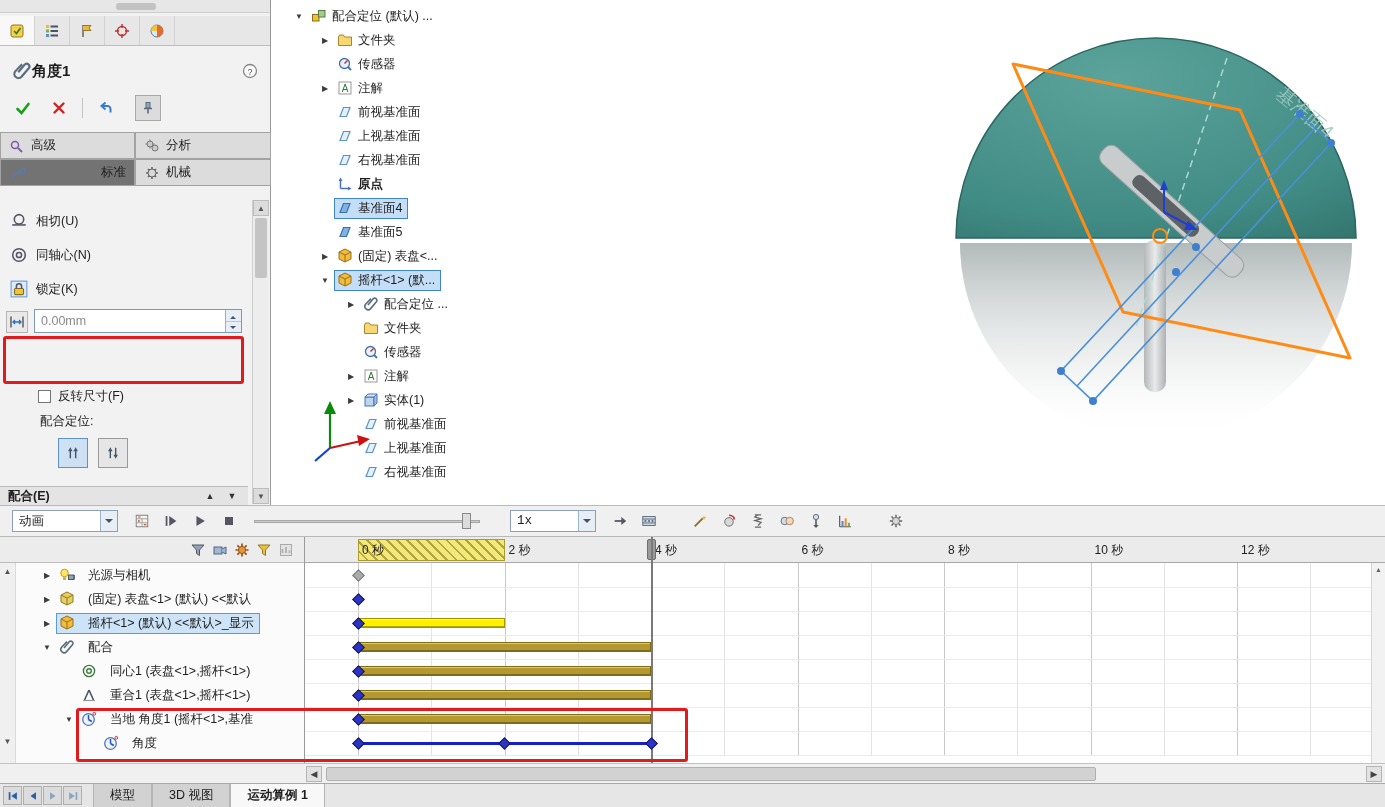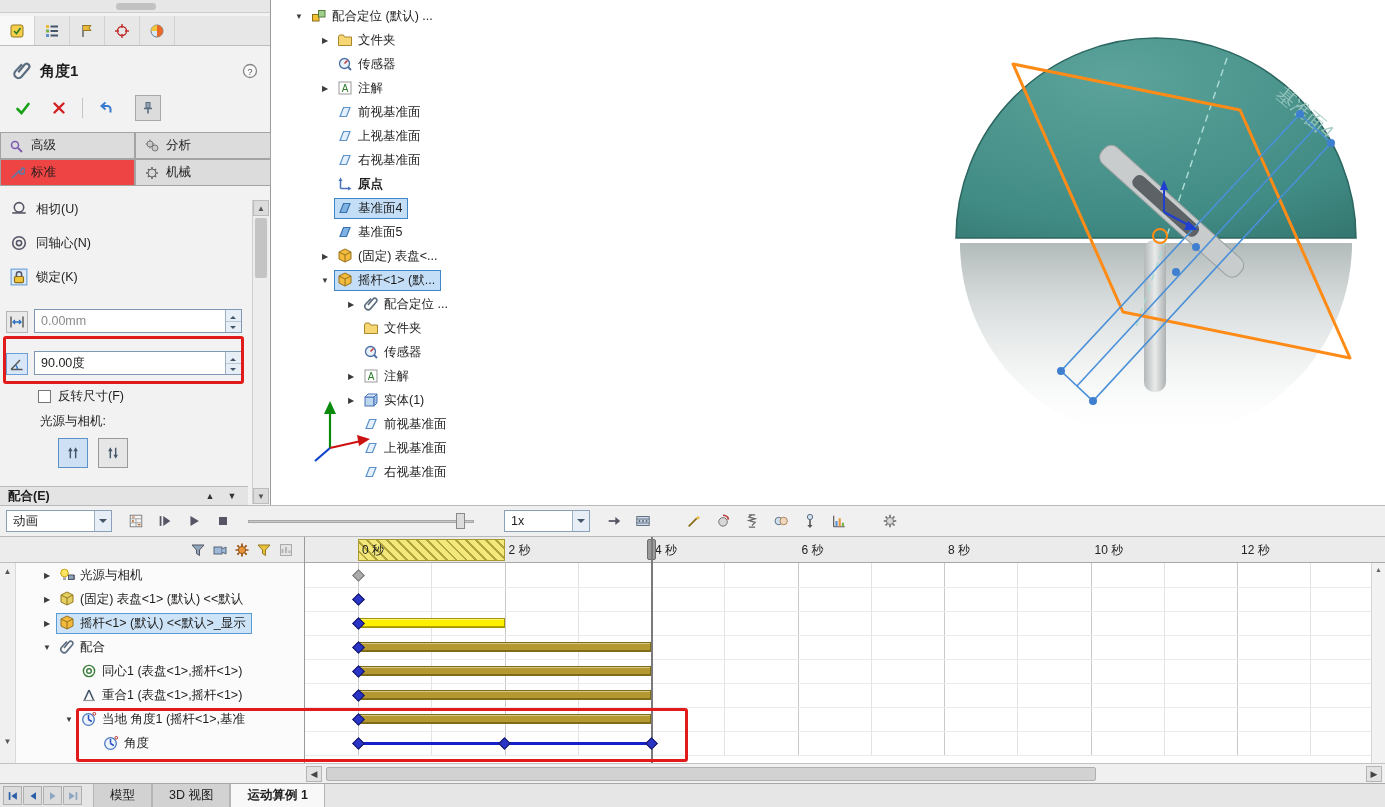--- a/index.html
+++ b/index.html
@@ -19,32 +19,32 @@
   .ft-sel{display:inline-flex;align-items:center;gap:5px;padding:1px 5px 1px 2px;border:1px solid transparent;}
   .ft-sel.sel{background:#c3def6;border-color:#3f86c9;}
 
   
   #prop-panel{position:absolute;left:0;top:0;width:271px;height:505px;background:#f2f2f2;border-right:1px solid #9a9a9a;z-index:3;}
   #pm-grip{position:absolute;left:0;top:0;width:100%;height:13px;background:#e7e7e7;border-bottom:1px solid #cdcdcd;}
   #pm-grip .thumb{position:absolute;left:116px;top:3px;width:40px;height:7px;background:#c2c2c2;border-radius:3px;}
   #pm-tabs{position:absolute;left:0;top:16px;width:100%;height:30px;display:flex;background:#e7e7e7;border-bottom:1px solid #bdbdbd;}
   .pm-tab{width:35px;height:100%;display:flex;align-items:center;justify-content:center;border-right:1px solid #d2d2d2;}
   .pm-tab.active{background:#f8f8f8;box-shadow:inset 0 -2px 0 #f8f8f8;}
-  #pm-title-row{position:absolute;left:0;top:56px;width:100%;height:30px;display:flex;align-items:center;gap:8px;padding:0 12px;}
+  #pm-title-row{position:absolute;left:0;top:56px;width:100%;height:30px;display:flex;align-items:center;gap:0;padding:0 12px;}
   #pm-title{font-size:15px;font-weight:bold;}
   #pm-help{margin-left:auto;}
   #pm-actions{position:absolute;left:0;top:92px;width:100%;height:32px;display:flex;align-items:center;gap:10px;padding:0 10px;}
   .pm-act{border:none;background:transparent;width:26px;height:26px;display:flex;align-items:center;justify-content:center;cursor:pointer;}
   .pm-act .icon{width:18px;height:18px;}
   .pm-act.boxed{background:#dcdcdc;border:1px solid #a8a8a8;margin-left:6px;}
   .vsep{width:1px;height:20px;background:#c4c4c4;}
   #pm-mode-tabs{position:absolute;left:0;top:132px;width:271px;height:54px;display:grid;grid-template-columns:135px 136px;grid-template-rows:27px 27px;}
   .mode-tab{display:flex;align-items:center;gap:6px;padding:0 8px;background:#dcdcdc;border:1px solid #a3a3a3;font-size:12.5px;}
-  .mode-tab.active{background:#ef4444;}
-  #mate-list{position:absolute;left:0;top:192px;width:248px;}
+  .mode-tab.active{background:#737373;justify-content:space-between;}
+  #mate-list{position:absolute;left:0;top:204px;width:248px;}
   .mate-row{height:34px;display:flex;align-items:center;gap:8px;padding:0 10px;font-size:12.5px;}
   .mate-row .icon{width:18px;height:18px;flex-basis:18px;}
   .input-row{position:absolute;left:0;width:248px;display:flex;align-items:flex-end;gap:6px;padding:0 6px;}
   #distance-row{top:305px;height:28px;}
   #angle-row{top:345px;height:30px;}
   .inbox{width:22px;height:22px;flex:0 0 22px;padding:2px;background:#e9e9e9;border:1px solid #b5b5b5;}
   .inbox.active{background:#d8e7f8;border-color:#6a9fd8;}
   .spin-input{flex:1;height:24px;background:#fff;border:1px solid #7f99b4;display:flex;align-items:center;}
   .spin-input .val{flex:1;padding:0 6px;font-size:12.5px;}
   .spin-input .val.gray{color:#8a8a8a;}
@@ -64,21 +64,21 @@
   #mates-footer{position:absolute;left:0;top:486px;width:248px;height:19px;display:flex;align-items:center;padding:0 8px;gap:6px;background:#e4e4e4;border-top:1px solid #bdbdbd;}
   #mates-label{font-weight:bold;font-size:12.5px;}
   .chev{margin-left:auto;font-size:9px;color:#333;width:16px;text-align:center;cursor:pointer;}
   .chev + .chev{margin-left:0;}
   #pm-scroll{position:absolute;right:1px;top:200px;width:17px;height:304px;background:#ededed;border-left:1px solid #cfcfcf;display:flex;flex-direction:column;}
   .sb-btn{height:16px;font-size:8px;color:#555;text-align:center;line-height:16px;background:#dcdcdc;border:1px solid #bdbdbd;}
   .sb-thumb{flex:0 0 60px;margin:2px;background:#c4c4c4;border-radius:2px;}
   .sb-fill{flex:1;}
 
   
-  #motion-toolbar{position:absolute;left:0;top:505px;width:1385px;height:32px;background:#f0f0f0;border-top:1px solid #b9b9b9;border-bottom:1px solid #b9b9b9;display:flex;align-items:center;padding-left:6px;z-index:3;}
+  #motion-toolbar{position:absolute;left:0;top:505px;width:1385px;height:32px;background:#f0f0f0;border-top:1px solid #b9b9b9;border-bottom:1px solid #b9b9b9;display:flex;align-items:center;padding-left:12px;z-index:3;font-family:Liberation Mono, monospace;}
   .select{height:22px;background:#fff;border:1px solid #8aa0b8;display:flex;align-items:center;font-size:12.5px;}
   .select .stxt{flex:1;padding:0 6px;}
   .select .dd{width:17px;height:100%;border-left:1px solid #9db1c6;background:#e8eef6;display:flex;align-items:center;justify-content:center;}
   .select .dd::after{content:"";border:4px solid transparent;border-top-color:#44556a;margin-top:4px;}
   #study-select{width:106px;}
   #speed-select{width:86px;margin-left:30px;}
   .tbtn{width:26px;height:26px;margin-left:3px;border:none;background:transparent;display:flex;align-items:center;justify-content:center;cursor:pointer;}
   .tbtn .icon{width:18px;height:18px;}
   #mt-left{display:flex;margin-left:8px;}
   #mt-slider{position:relative;width:226px;height:20px;margin-left:12px;}
@@ -91,21 +91,21 @@
   #timeline{position:absolute;left:0;top:537px;width:1385px;height:226px;z-index:2;}
   #tl-left{position:absolute;left:0;top:0;width:305px;height:226px;background:#fbfbfb;border-right:1px solid #9a9a9a;}
   #tl-header{position:absolute;left:0;top:0;width:100%;height:26px;background:#ececec;border-bottom:1px solid #bdbdbd;display:flex;align-items:center;justify-content:flex-end;gap:6px;padding-right:10px;}
   #tl-header .icon{width:18px;height:18px;cursor:pointer;}
   #tl-vscroll{position:absolute;left:0;top:26px;width:16px;height:200px;background:#f0f0f0;border-right:1px solid #dadada;}
   #tl-vscroll .sv{position:absolute;left:0;width:15px;height:14px;font-size:8px;color:#555;text-align:center;line-height:14px;cursor:pointer;}
   #tl-vscroll .sv.up{top:2px;}
   #tl-vscroll .sv.dn{bottom:14px;}
   #tl-rows{position:absolute;left:16px;top:26px;width:289px;}
   .tl-row{height:24px;display:flex;align-items:center;white-space:nowrap;font-size:12.5px;overflow:hidden;}
-  .tl-sel{display:inline-flex;align-items:center;gap:5px;padding:1px 5px 1px 2px;border:1px solid transparent;}
+  .tl-sel{display:inline-flex;align-items:center;gap:13px;padding:1px 5px 1px 2px;border:1px solid transparent;}
   .tl-sel.sel{background:#cde3f8;border-color:#5b9bd5;}
   #tl-right{position:absolute;left:305px;top:0;width:1080px;height:226px;background:#fff;}
   #tl-ruler{position:absolute;left:0;top:0;width:100%;height:26px;background:#ebebeb;border-bottom:1px solid #a8a8a8;cursor:pointer;}
   #tl-ruler .rlabel{position:absolute;top:5px;font-size:12px;color:#222;}
   #tl-ruler .hatch{position:absolute;top:2px;height:22px;background:repeating-linear-gradient(45deg,#f3e97b 0 5px,#b4a43e 5px 7px);border:1px solid #a89a30;}
   #tl-ruler .thandle{position:absolute;top:2px;width:9px;height:21px;background:#9a9a9a;border:1px solid #6e6e6e;border-radius:2px;}
   #tl-grid{position:absolute;left:0;top:26px;width:100%;height:200px;}
   .vline{position:absolute;top:0;height:192px;width:1px;background:#e3e3e3;}
   .vline.major{background:#c9c9c9;}
   .hline{position:absolute;left:0;right:14px;height:1px;background:#ebebeb;}
@@ -609,40 +609,25 @@
           </svg>
         </span>
       <div class="spin-input">
         <span class="val gray">0.00mm</span>
         <span class="spinner">
             <i class="su"></i>
             <i class="sd"></i>
           </span>
       </div>
     </div>
-    <div class="input-row" id="angle-row">
-      <span class="icon inbox active">
-          <svg viewBox="0 0 16 16">
-            <path d="M2 13.5 h11.5 M2 13.5 L11 4" stroke="#555" stroke-width="1.4" fill="none"></path>
-            <path d="M8.5 13.5 A 6.5 6.5 0 0 0 6.6 9" fill="none" stroke="#2a6fc0" stroke-width="1.4"></path>
-          </svg>
-        </span>
-      <div class="spin-input">
-        <span class="val">90.00度</span>
-        <span class="spinner">
-            <i class="su"></i>
-            <i class="sd"></i>
-          </span>
-      </div>
-    </div>
     <div id="flip-row">
       <span class="checkbox"></span>
       <span>反转尺寸(F)</span>
     </div>
-    <div id="align-label">光源与相机:</div>
+    <div id="align-label">配合定位:</div>
     <div id="align-btns">
       <button class="align-btn active">
           <span class="icon">
             <svg viewBox="0 0 18 18">
               <path d="M6 15 V6 M12 15 V6" stroke="#44566a" stroke-width="1.6"></path>
               <path d="M6 2.5 L3.5 7 h5 Z M12 2.5 L9.5 7 h5 Z" fill="#44566a"></path>
             </svg>
           </span>
         </button>
       <button class="align-btn">

